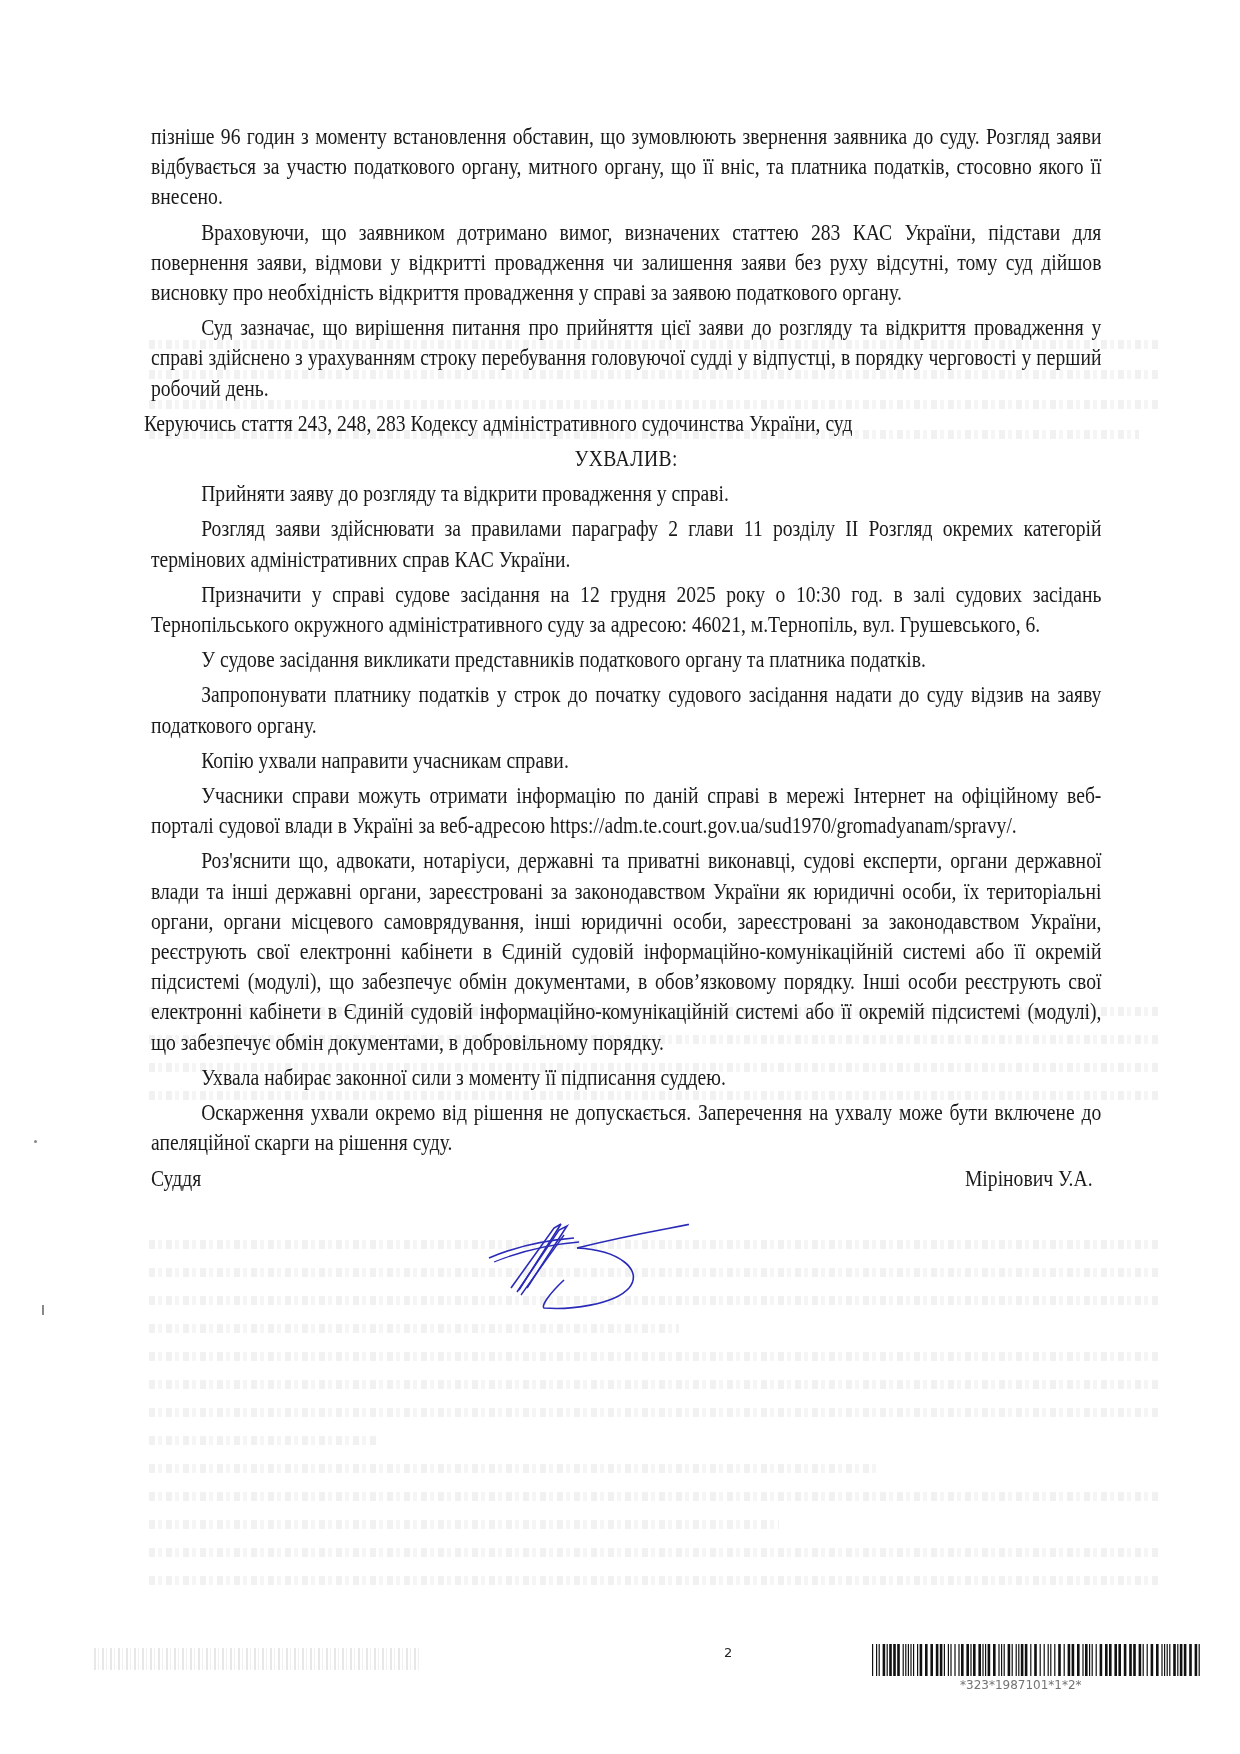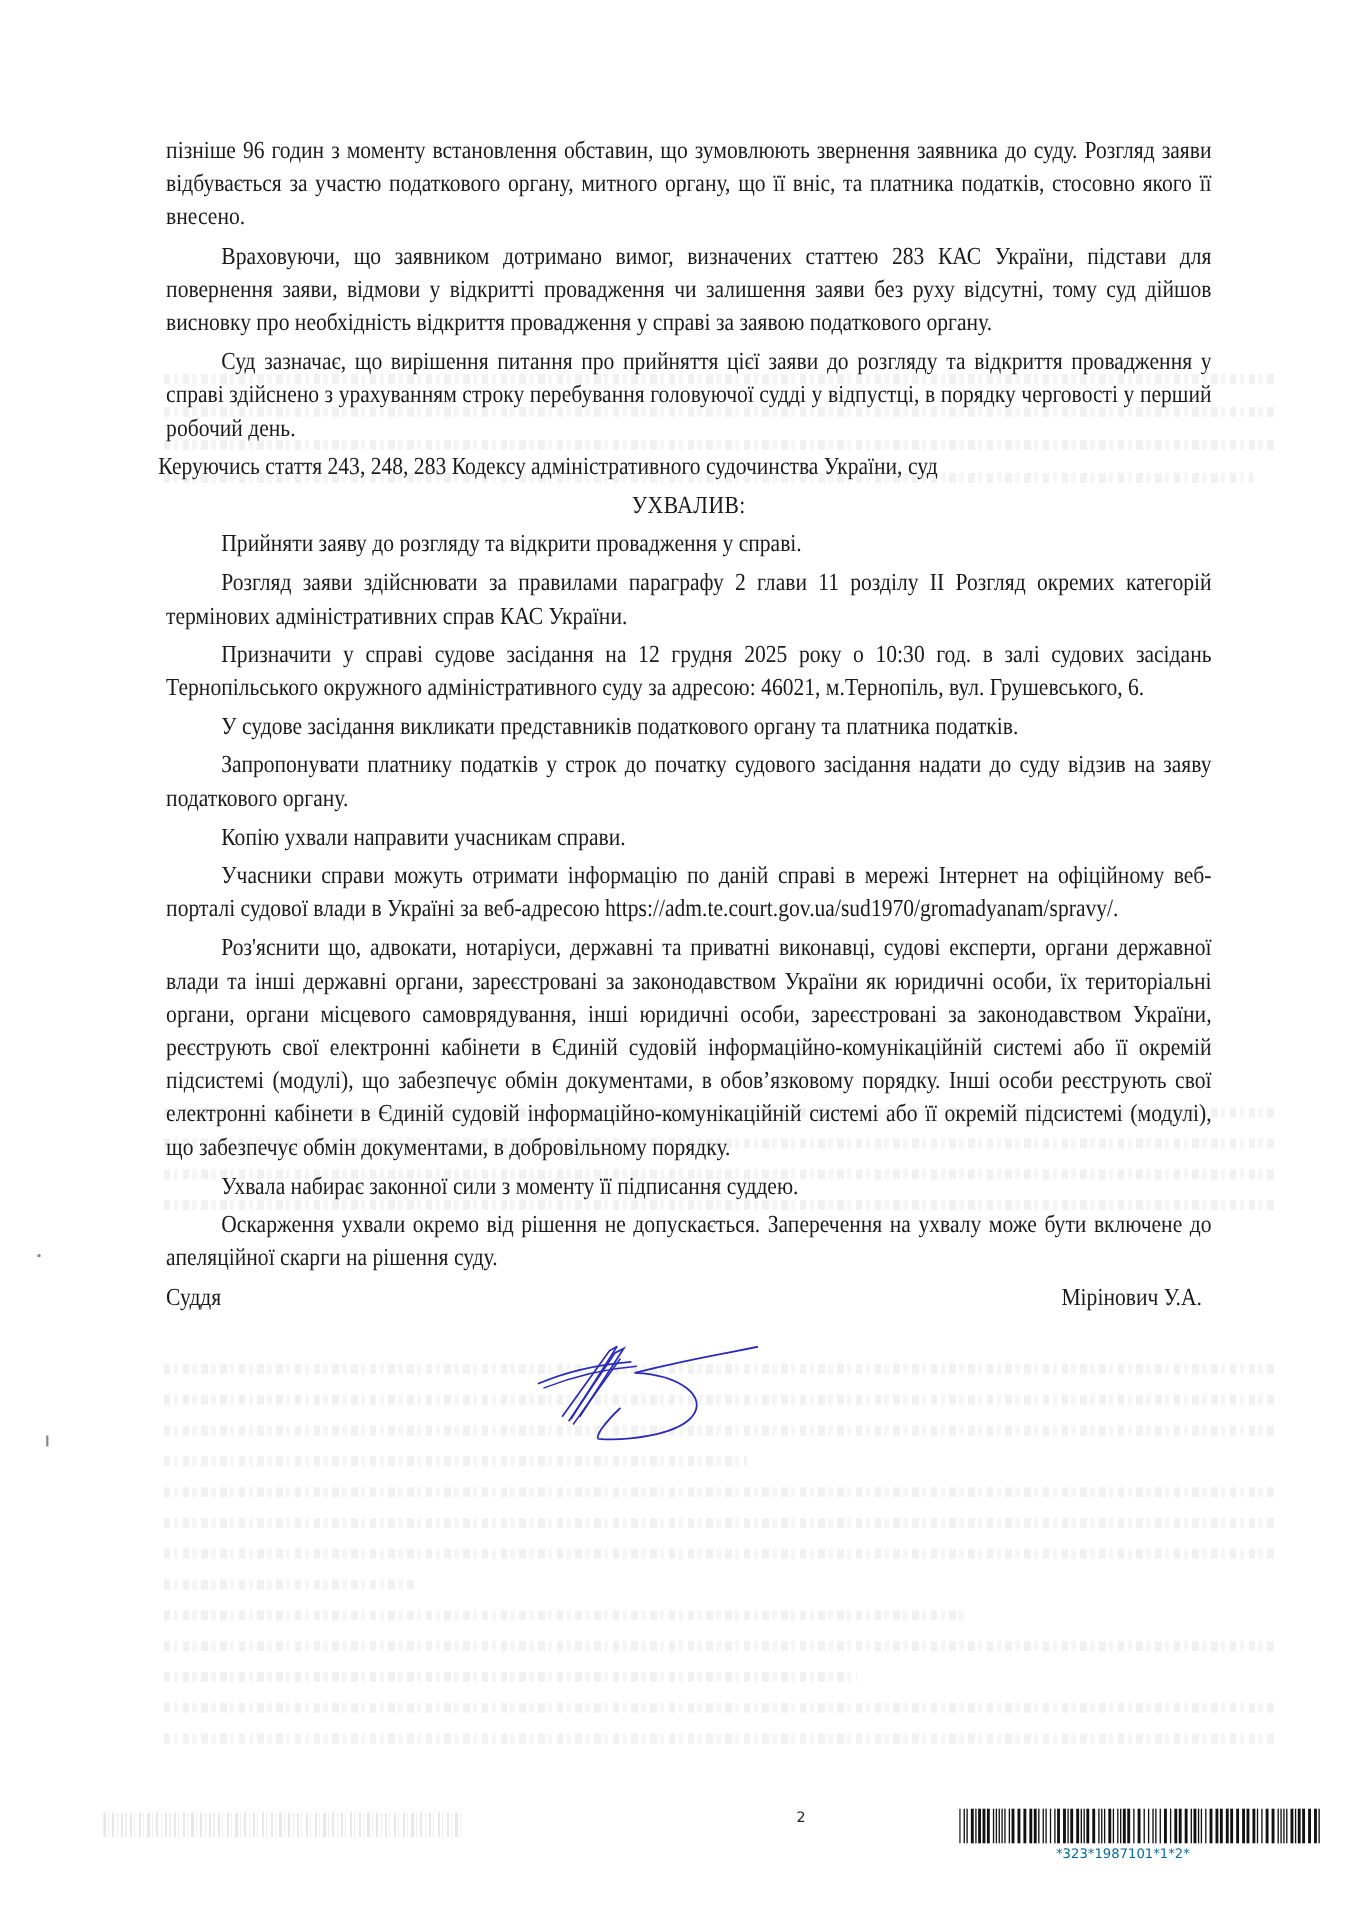--- a/index.html
+++ b/index.html
@@ -35,21 +35,21 @@
   }
   .page-number {
     position: absolute; left: 700px; top: 1645px;
     font-family: "DejaVu Sans", sans-serif; font-size: 13px; color: #222;
   }
   .barcode {
     position: absolute; left: 848px; top: 1644px; width: 330px; height: 32px;
   }
   .barcode-text {
     position: absolute; left: 936px; top: 1678px;
-    font-family: "DejaVu Sans", sans-serif; font-size: 12px; color: #0369a1;
+    font-family: "DejaVu Sans", sans-serif; font-size: 12px; color: #737373;
   }
   .faint-barcode {
     position: absolute; left: 70px; top: 1648px; width: 325px; height: 22px;
     background: repeating-linear-gradient(90deg, rgba(150,150,150,0.22) 0 2px, rgba(255,255,255,0) 2px 4px, rgba(150,150,150,0.15) 4px 5px, rgba(255,255,255,0) 5px 8px);
   }
   .margin-mark { position: absolute; width: 3px; height: 3px; background: #888; border-radius: 50%; }
 </style>
 </head>
 <body>
 

